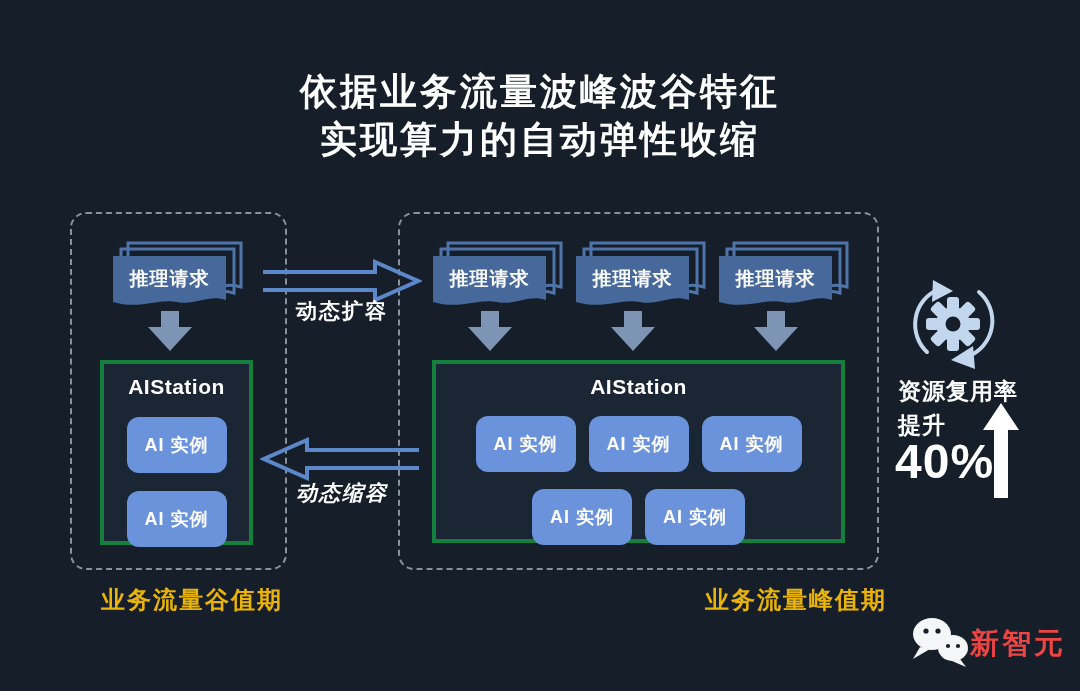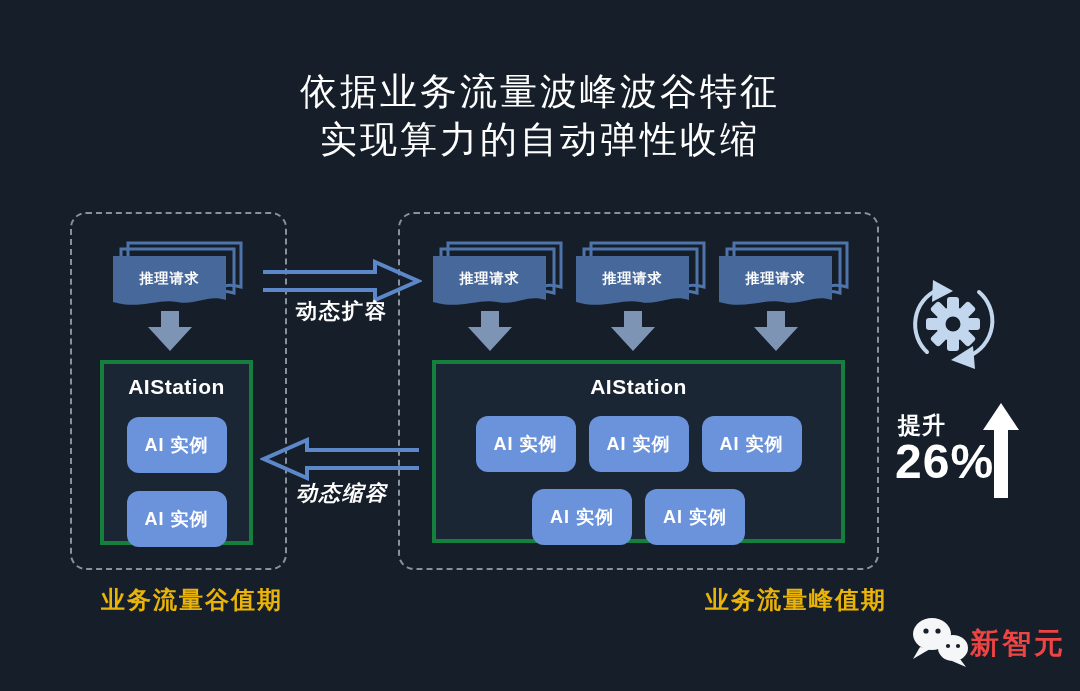--- a/index.html
+++ b/index.html
@@ -1,31 +1,31 @@
 <!DOCTYPE html>
 <html><head>
 <meta charset="utf-8">
 <style>
   html,body{margin:0;padding:0;background:#000;}
   .stage{position:relative;width:1080px;height:691px;background:#161F29;
          font-family:"Liberation Sans",sans-serif;overflow:hidden;}
   .abs{position:absolute;}
 
   .title-block{top:68px;left:0;width:1080px;text-align:center;}
-  .title-line{color:#FFFFFF;font-size:37px;line-height:48px;font-weight:400;letter-spacing:3px;}
+  .title-line{color:#FFFFFF;font-size:37px;line-height:48px;font-weight:700;letter-spacing:3px;}
 
   .panel{border:2px dashed rgba(165,175,188,0.8);border-radius:16px;background:transparent;}
   .panel-valley{left:70px;top:212px;width:213px;height:354px;}
   .panel-peak{left:398px;top:212px;width:477px;height:354px;}
 
   .stack{width:150px;height:80px;}
   .stack svg{position:absolute;left:0;top:0;}
   .stack-label{position:absolute;left:5px;top:18px;width:113px;height:46px;
                display:flex;align-items:center;justify-content:center;
-               color:#FAFBFC;font-size:14px;font-weight:700;letter-spacing:1px;}
+               color:#FAFBFC;font-size:19px;font-weight:700;letter-spacing:1px;}
 
   .aistation{border:4px solid #15803d;background:#1B2634;
              display:flex;flex-direction:column;align-items:center;box-sizing:border-box;}
   .as-left{left:100px;top:360px;width:153px;height:185px;}
   .as-right{left:432px;top:360px;width:413px;height:183px;}
   .as-title{margin-top:11px;color:#FFFFFF;font-size:21px;font-weight:800;letter-spacing:0.5px;}
   .inst{width:100px;height:56px;background:#6B93DC;border-radius:12px;
         display:flex;align-items:center;justify-content:center;
         color:#FFFFFF;font-size:18px;font-weight:700;letter-spacing:1px;flex:none;}
   .as-left .inst{margin-top:18px;}
@@ -146,22 +146,23 @@
       <rect x="-6" y="-27" width="12" height="13" rx="3" transform="rotate(90)"></rect>
       <rect x="-6" y="-27" width="12" height="13" rx="3" transform="rotate(135)"></rect>
       <rect x="-6" y="-27" width="12" height="13" rx="3" transform="rotate(180)"></rect>
       <rect x="-6" y="-27" width="12" height="13" rx="3" transform="rotate(225)"></rect>
       <rect x="-6" y="-27" width="12" height="13" rx="3" transform="rotate(270)"></rect>
       <rect x="-6" y="-27" width="12" height="13" rx="3" transform="rotate(315)"></rect>
       <circle r="17"></circle>
     </g>
     <circle cx="50" cy="44" r="7.5" fill="#161F29"></circle>
   </svg>
+  <div class="abs benefit-line" style="top:376px;">资源复用率</div>
   <div class="abs benefit-line" style="top:410px;">提升</div>
-  <div class="abs benefit-value">26%</div>
+  <div class="abs benefit-value">40%</div>
   <svg class="abs" style="left:983px;top:403px;" width="36" height="95" viewBox="0 0 36 95">
     <polygon points="18,0 36,27 25,27 25,95 11,95 11,27 0,27" fill="#FFFFFF"></polygon>
   </svg>
 
   <svg class="abs" style="left:910px;top:617px;" width="60" height="50" viewBox="0 0 60 50">
     <ellipse cx="22" cy="17" rx="19" ry="16" fill="#F4F6F8"></ellipse>
     <polygon points="10,30 3,42 20,32" fill="#F4F6F8"></polygon>
     <ellipse cx="43" cy="31" rx="15" ry="13" fill="#F4F6F8"></ellipse>
     <polygon points="50,42 56,50 42,44" fill="#F4F6F8"></polygon>
     <circle cx="16" cy="14" r="2.6" fill="#161F29"></circle>

